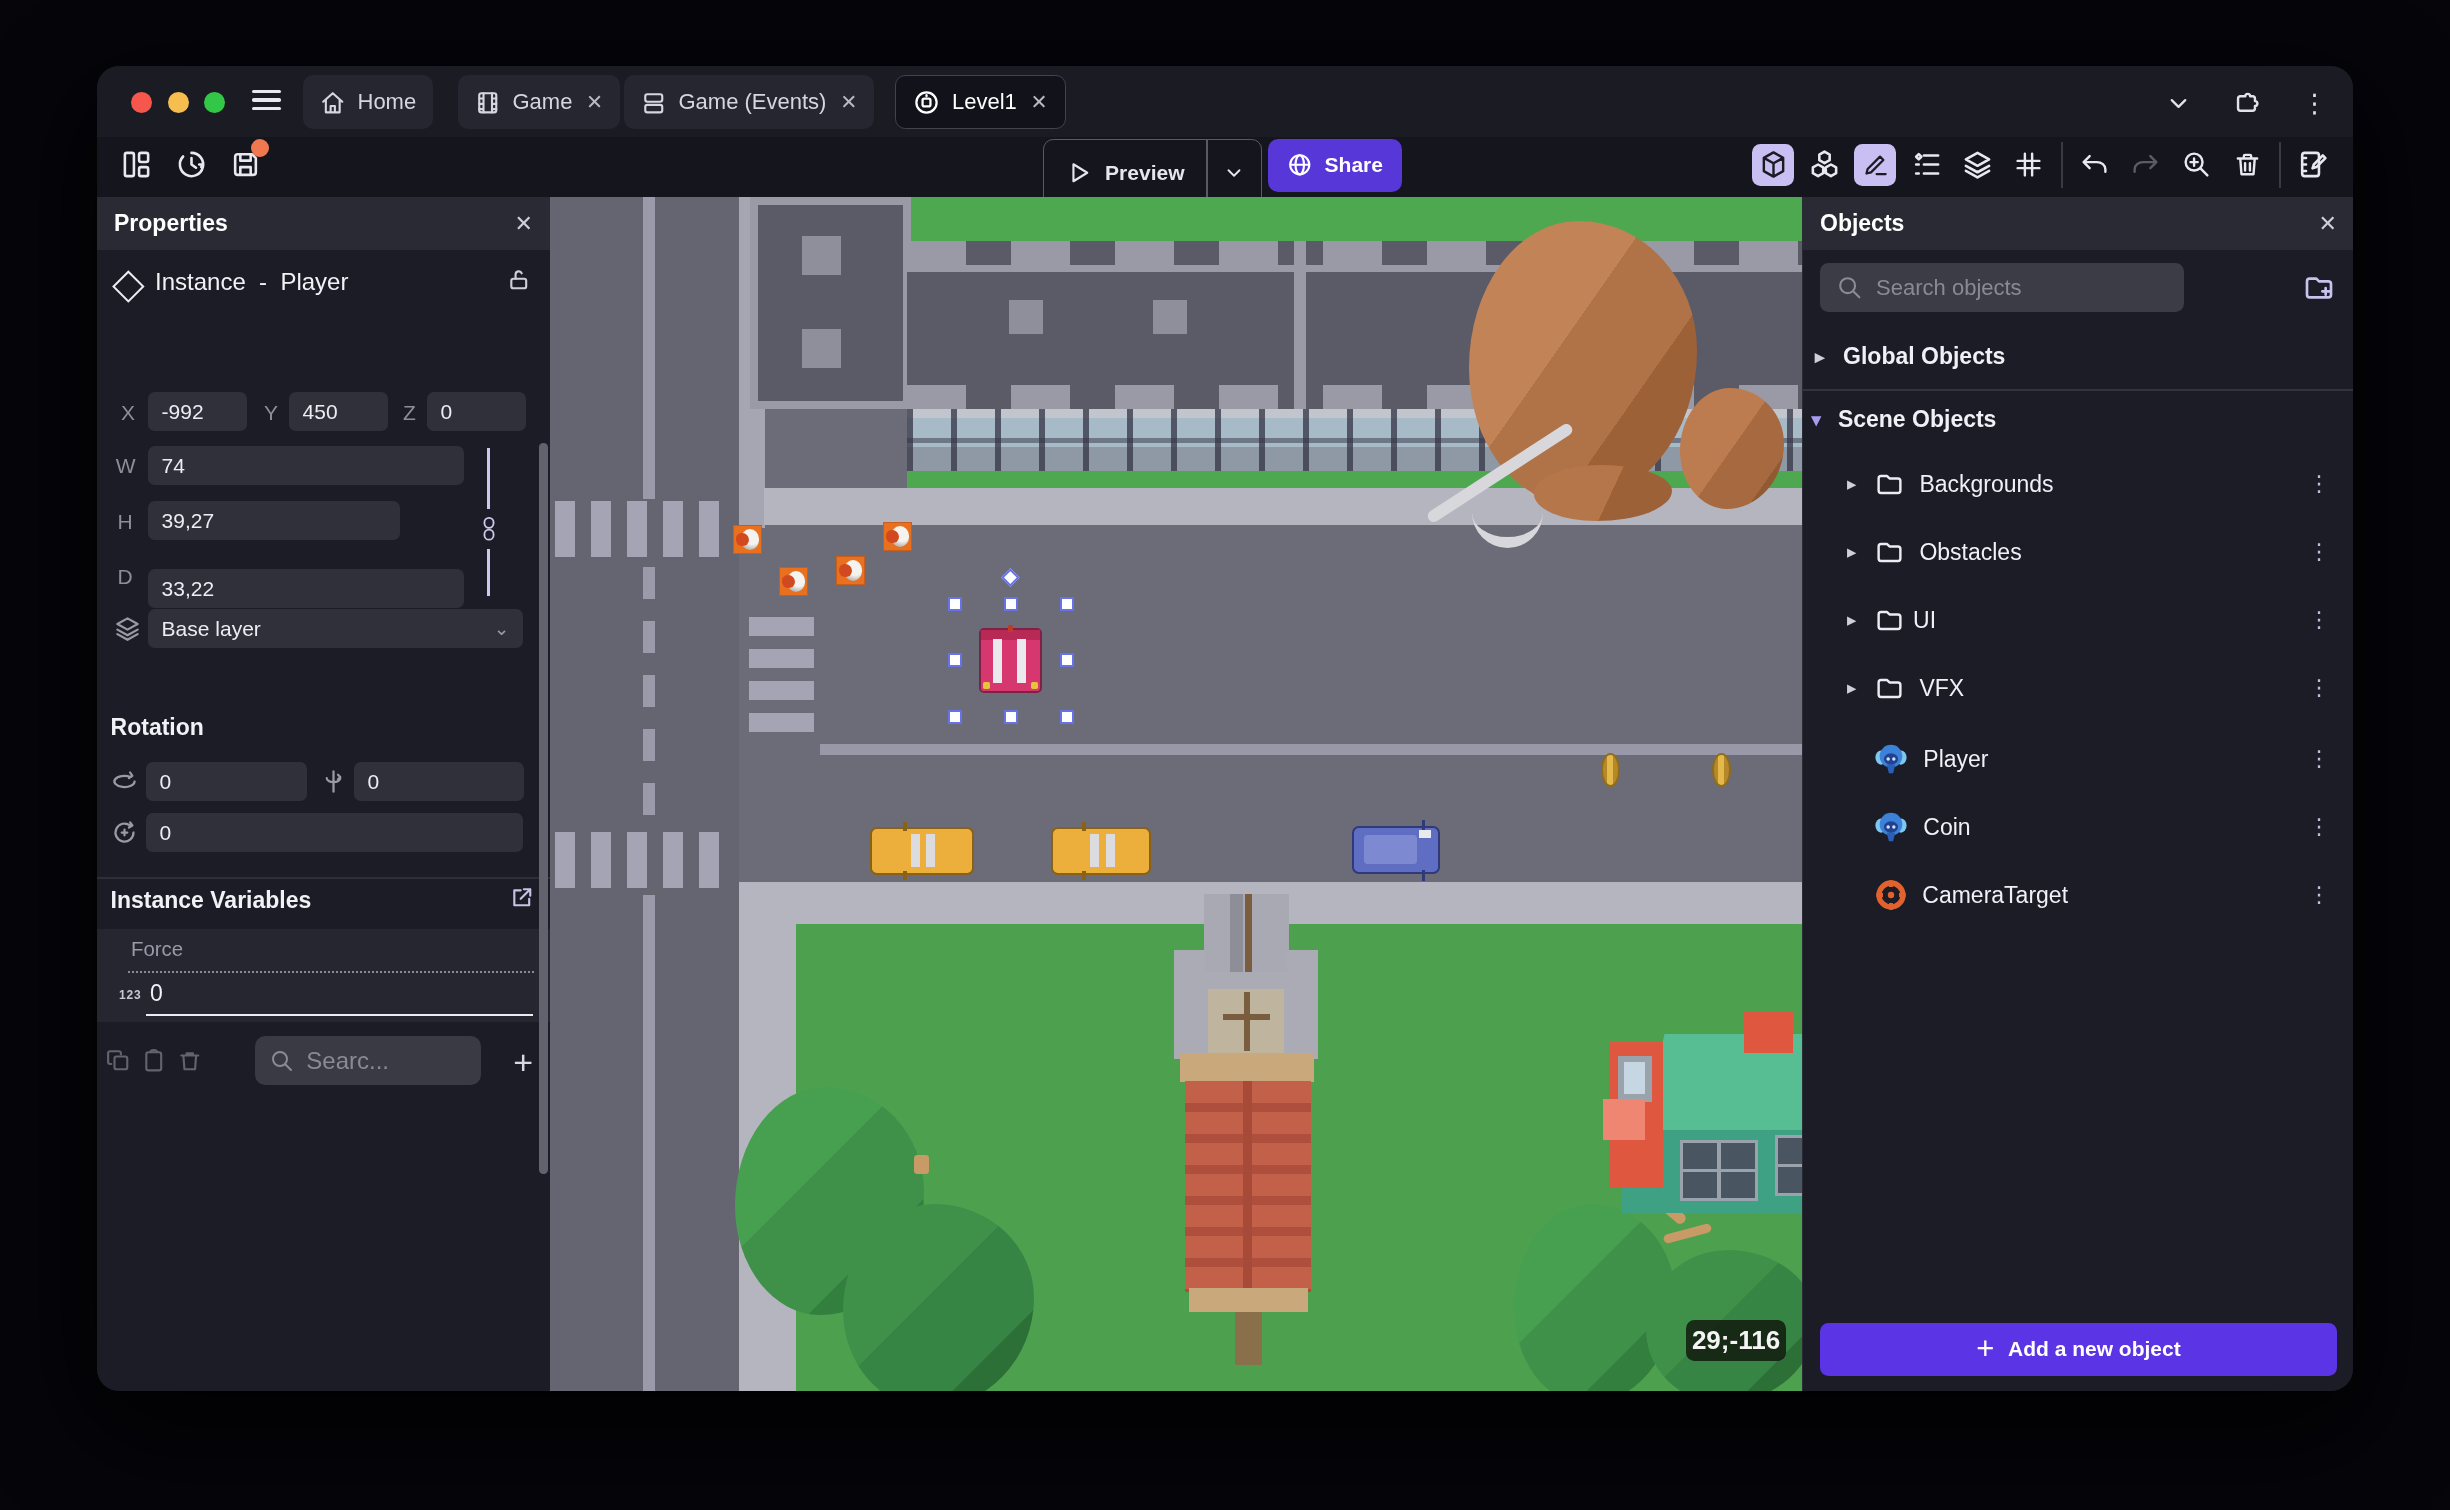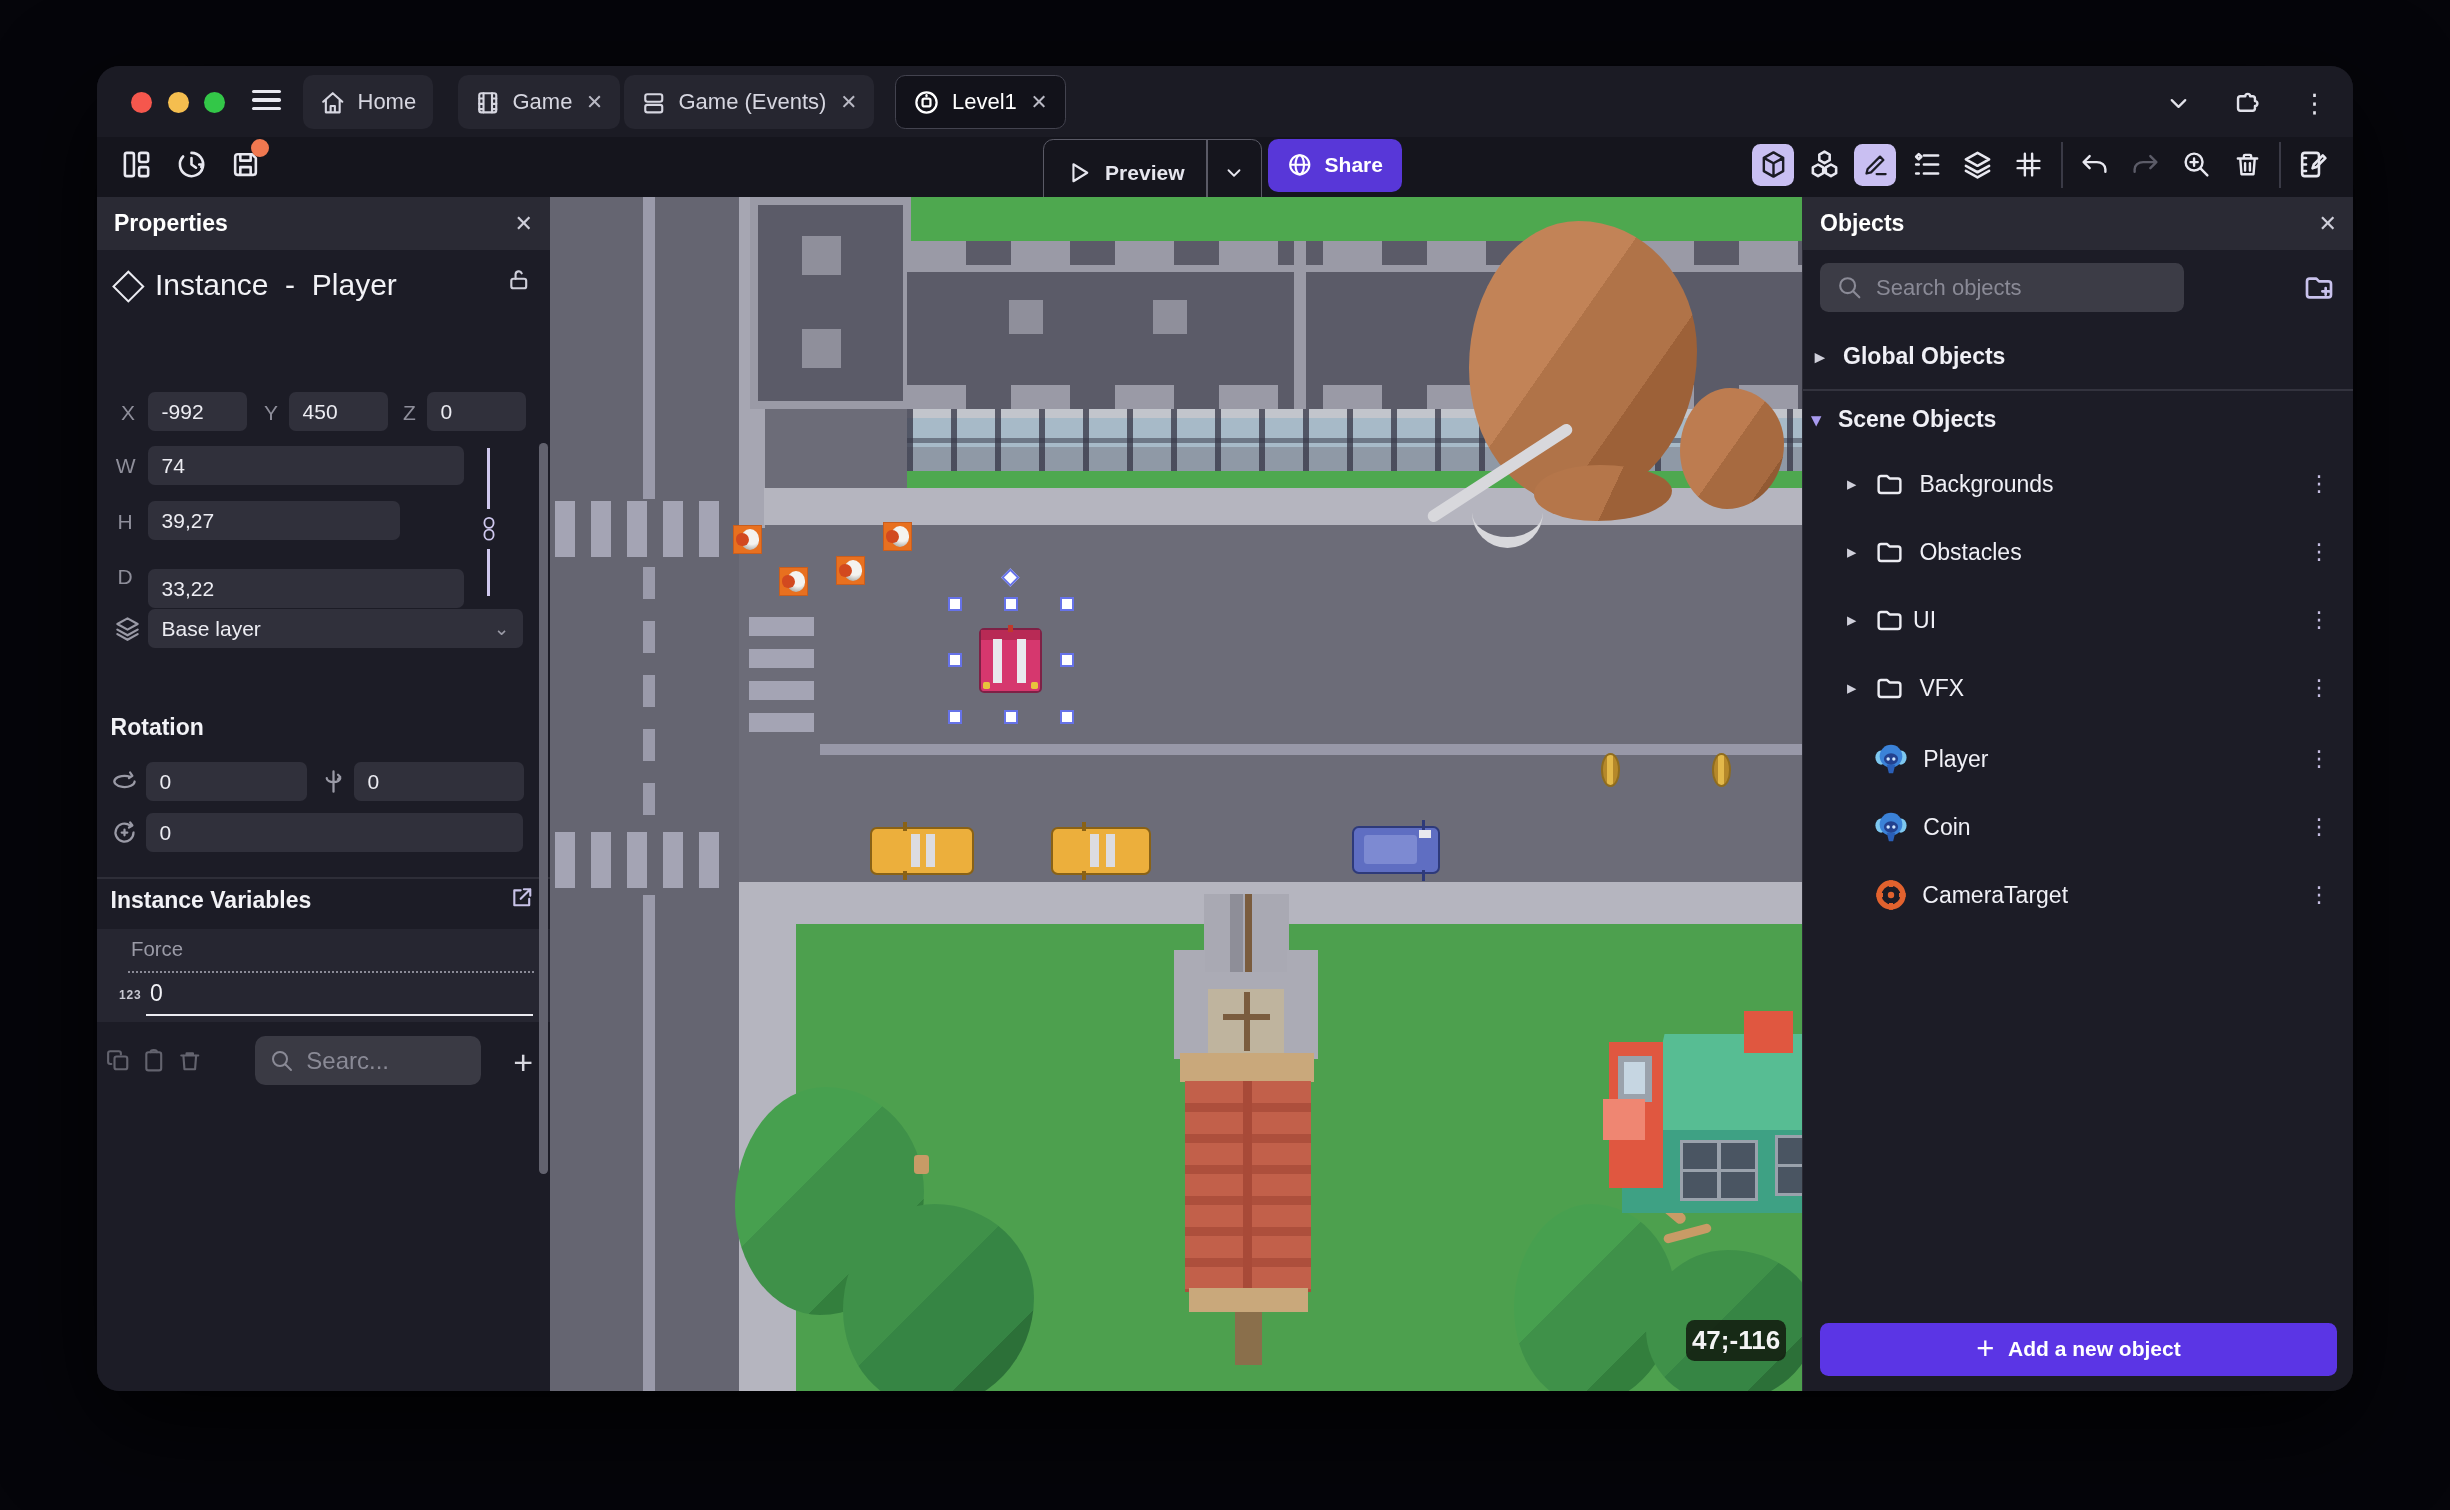--- a/index.html
+++ b/index.html
@@ -207,21 +207,21 @@
       </div>
   </div>
 
   <div class="panel" style="left:0;width:453px;border-right:1.7px solid #2b2b35">
     <div class="phead">
       <span>Properties</span>
       <span class="pclose">✕</span>
     </div>
 
     <div style="position:absolute;left:20.4px;top:78px;width:18.7px;height:18.7px;border:2.5px solid #ececf2;transform:rotate(45deg)"></div>
-    <div style="position:absolute;left:58px;top:71px;color:#f2f2f6;font-size:30px">
+    <div style="position:absolute;left:58px;top:71px;color:#f2f2f6;font-size:24px">
       <span>Instance</span>&nbsp;&nbsp;<span>-</span>&nbsp;&nbsp;<span>Player</span>
     </div>
     <div style="position:absolute;right:18.7px;top:70px;color:#cfcfda"><svg class="ic" width="25.5" height="25.5" viewBox="0 0 24 24">
           <rect x="5" y="11" width="14" height="9" rx="2"></rect>
           <path d="M9 11V7a3 3 0 0 1 5.8-1"></path>
         </svg></div>
 
 
     <span class="flbl" style="left:24px;top:204px">X</span>
     <div class="fld" style="left:51px;top:195px;width:99px">
@@ -465,21 +465,21 @@
         <div style="background:#4a5562"></div>
         <div style="background:#4a5562"></div>
         <div style="background:#4a5562"></div>
     </div>
     <div class="sp" style="left:1225px;top:938px;width:34px;height:61px;background:#9aa2ac;padding:3.4px;box-sizing:border-box;display:grid;grid-template-rows:1fr 1fr;gap:3.4px">
       <div style="background:#4a5562"></div>
         <div style="background:#4a5562"></div>
     </div>
 
     <div class="badge" style="left:1136px;top:1123px;width:100px;height:41px">
-        <span>47;-116</span>
+        <span>29;-116</span>
       </div>
   </div>
 
   <div class="panel" style="left:1705px;width:551px;border-left:1.7px solid #2b2b35">
     <div class="phead">
       <span>Objects</span>
       <span class="pclose">✕</span>
     </div>
 
     <div style="position:absolute;left:17px;top:66px;width:364px;height:49px;background:#3c3c46;border-radius:8.5px;display:flex;align-items:center;gap:13.6px;padding:0 17px;box-sizing:border-box">

